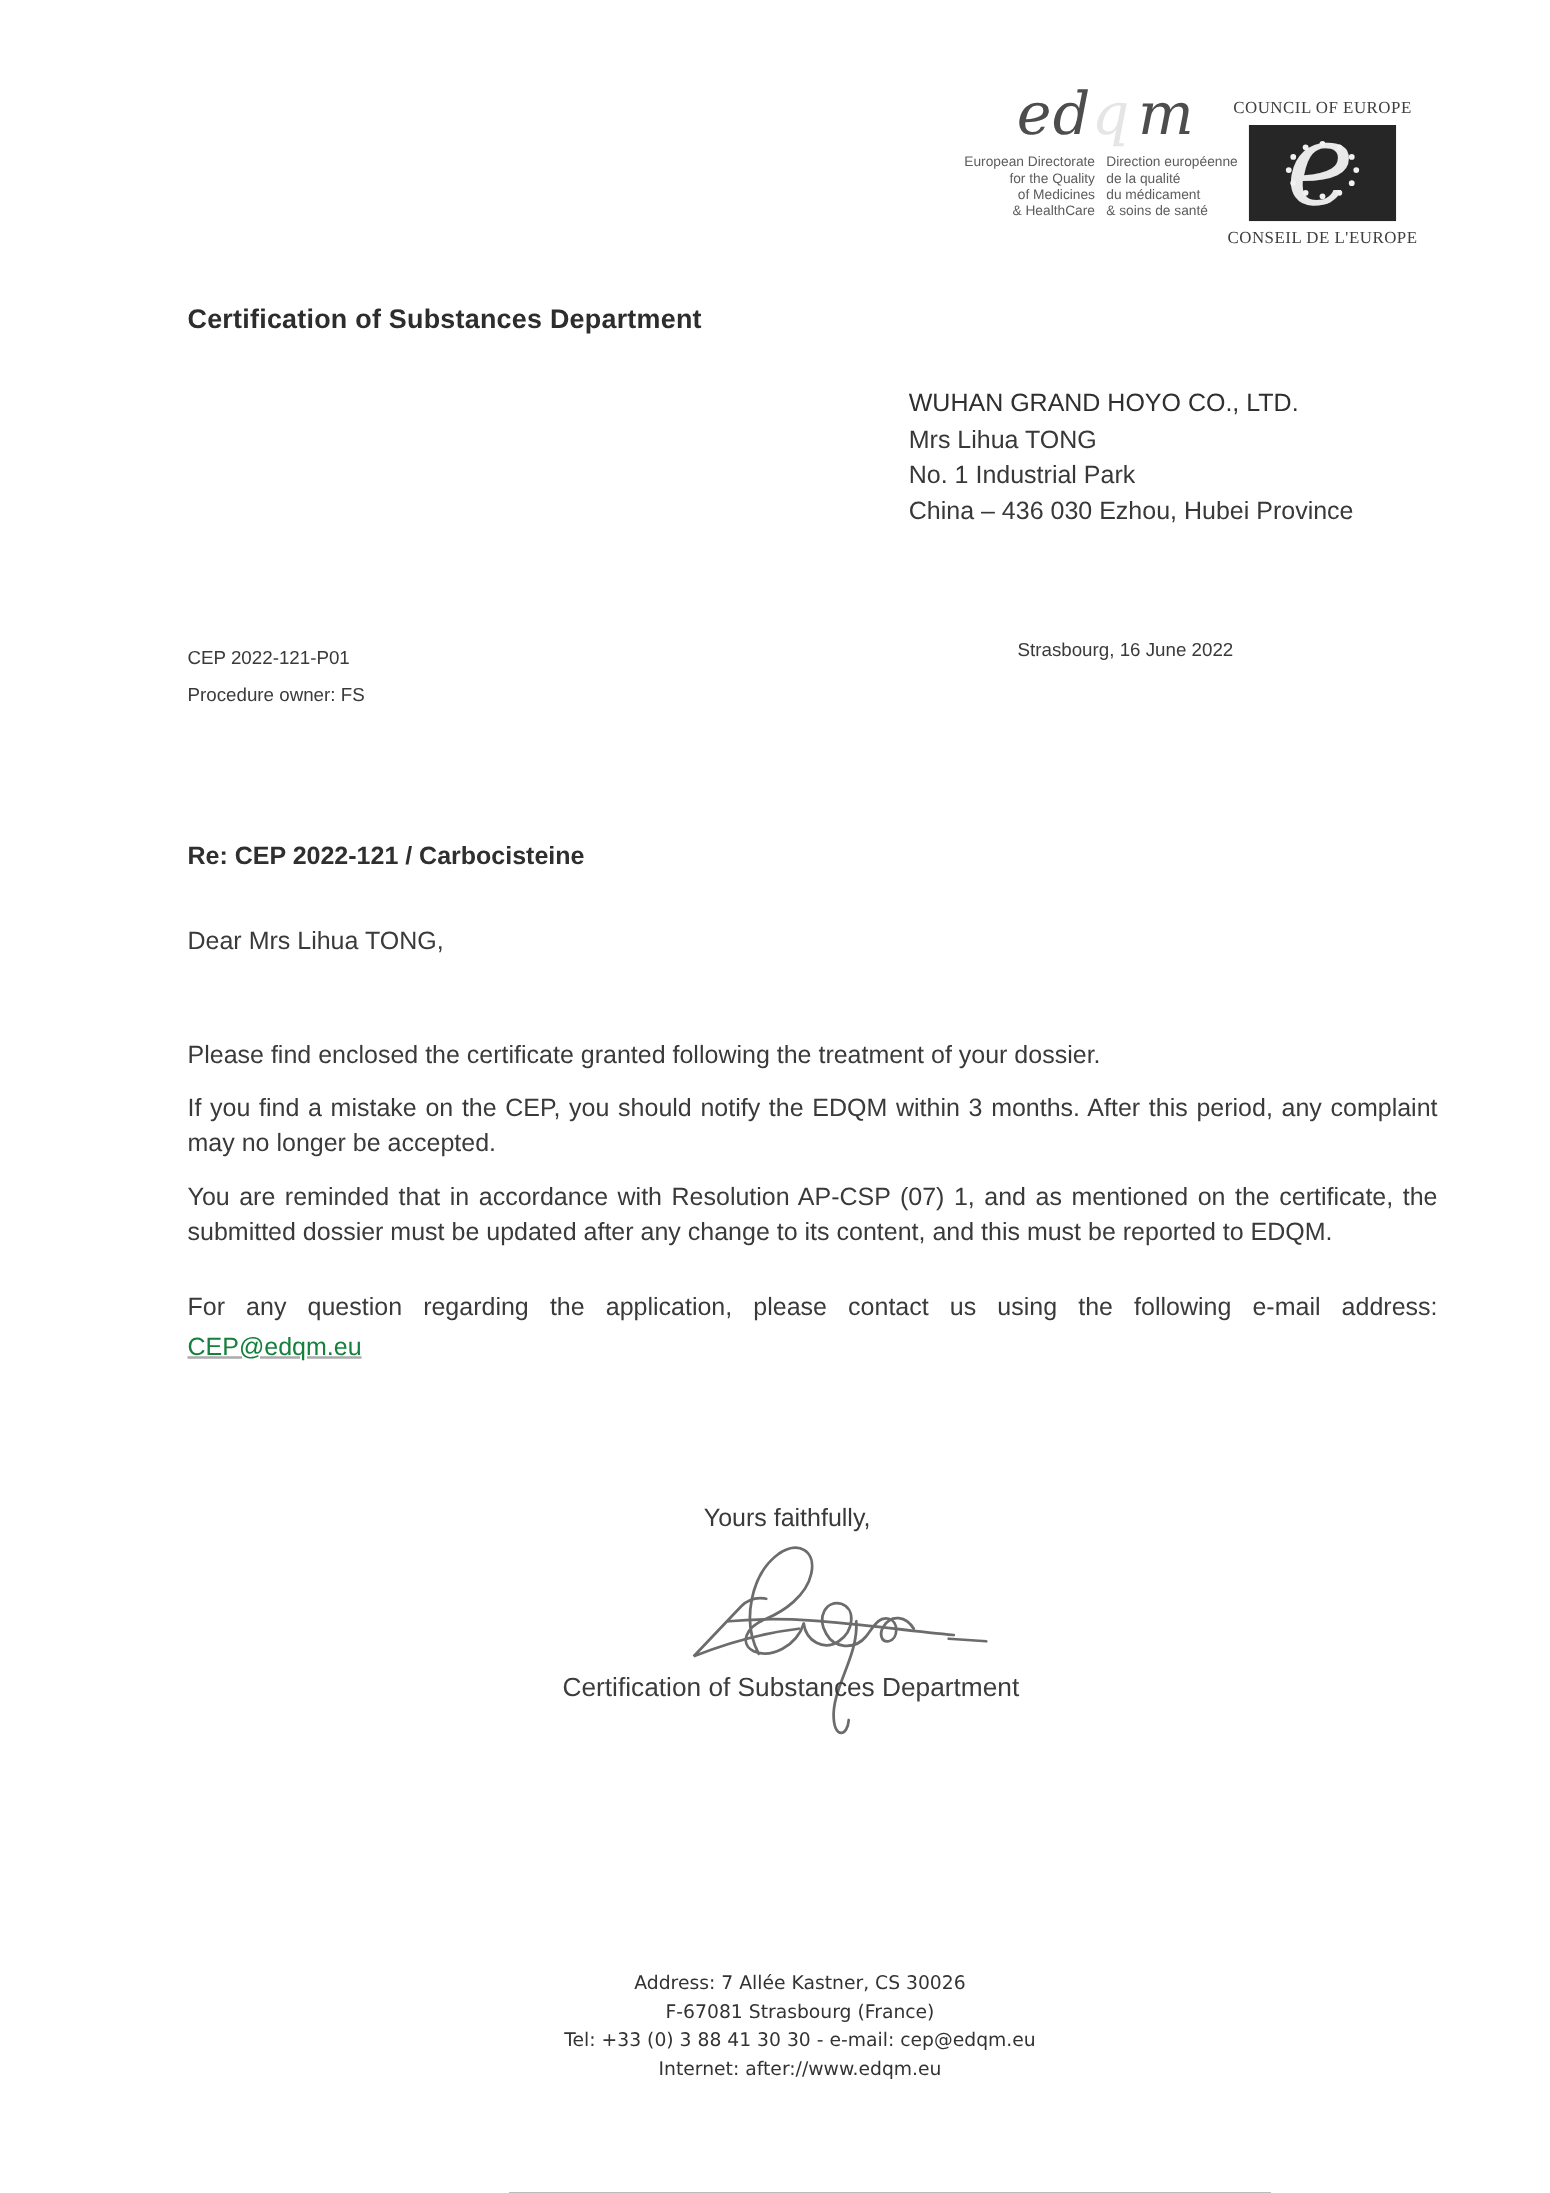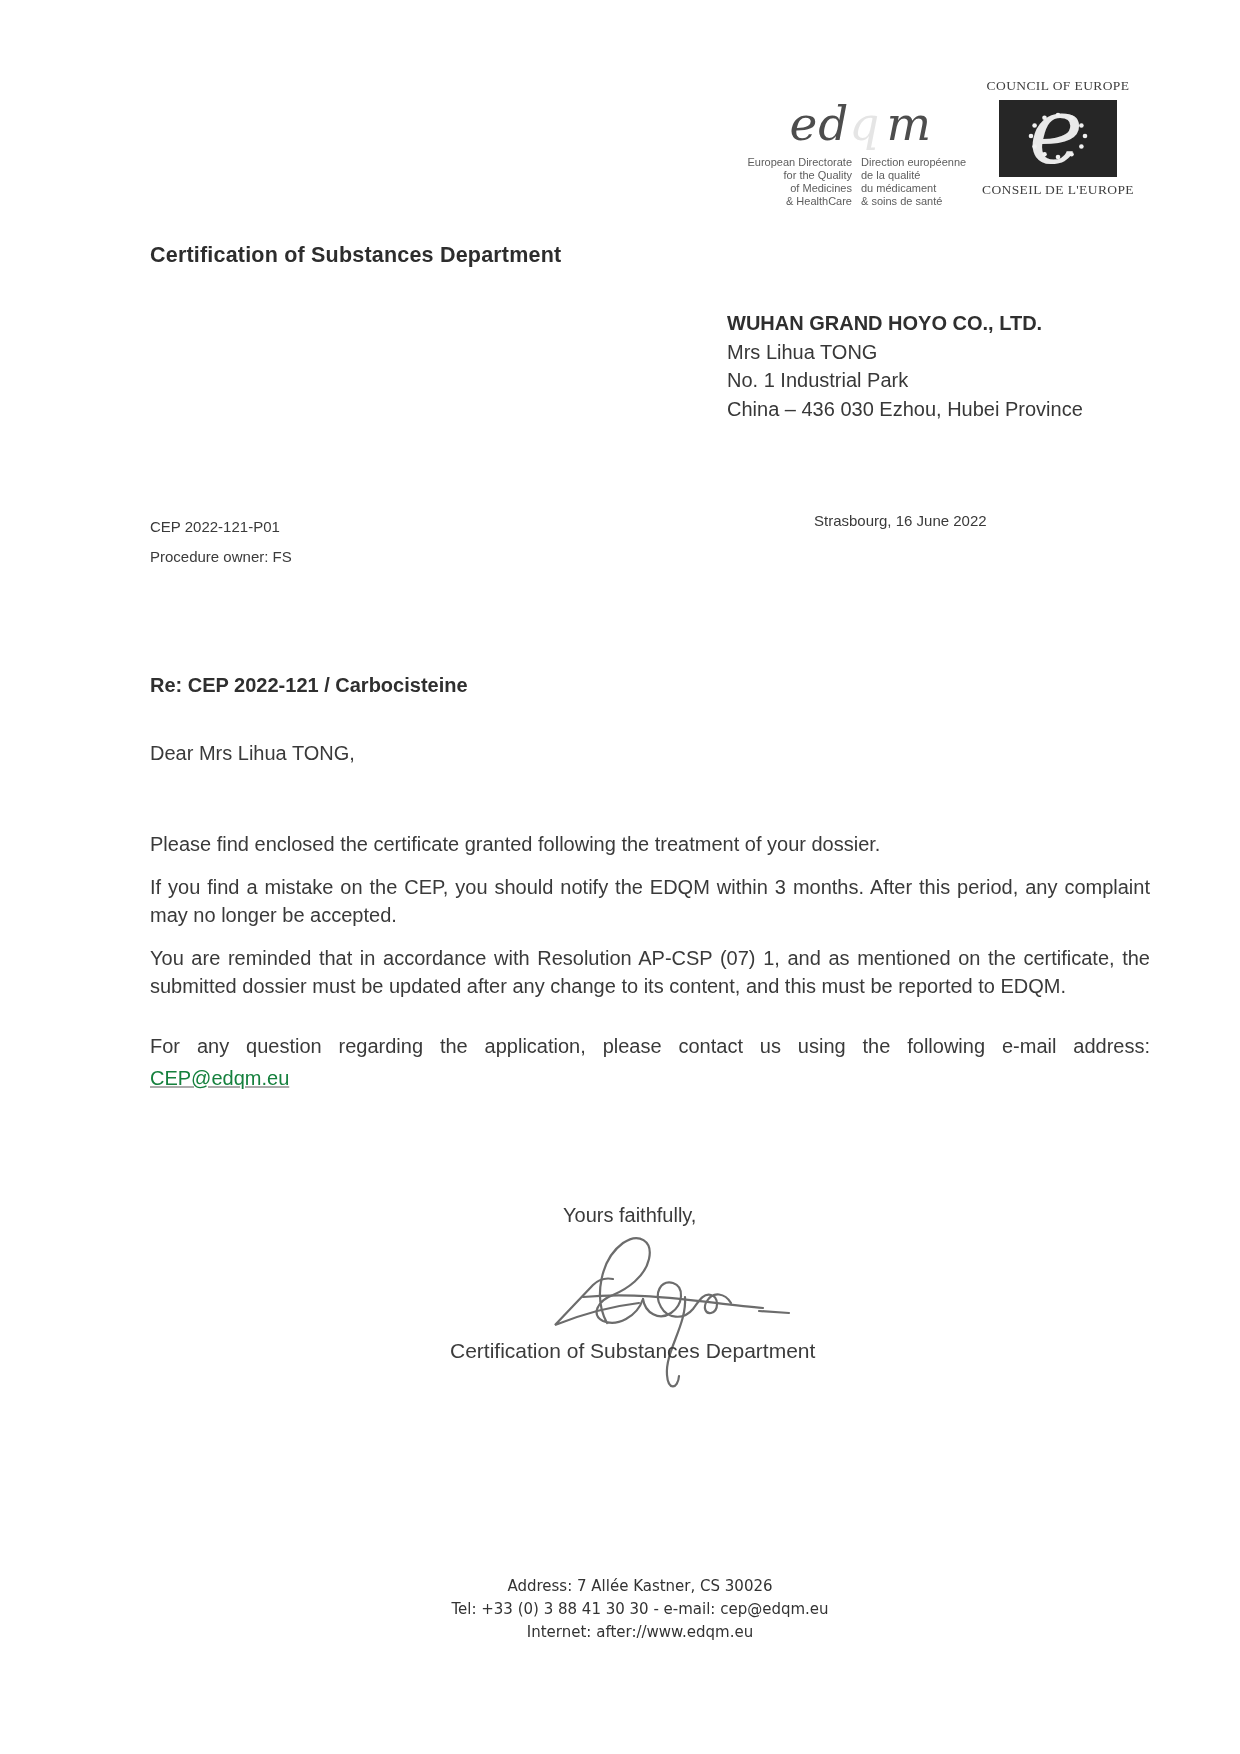--- a/index.html
+++ b/index.html
@@ -6,42 +6,42 @@
   .page{
     position:relative;
     width:1240px;height:1754px;
     margin:0 auto;
     background:#ffffff;
     font-family:"Liberation Sans", sans-serif;
     color:#3a3a3a;
     overflow:hidden;
   }
   
-  .edqm-logo{position:absolute;left:740px;top:66px;width:230px;margin-top:32px;}
+  .edqm-logo{position:absolute;left:764px;top:66px;width:230px;}
   .edqm-script{
     text-align:right;padding-right:38px;
     font-family:"DejaVu Serif", serif;font-style:italic;
     font-size:47px;line-height:52px;color:#4d4d4d;letter-spacing:1px;
   }
   .edqm-script .q-faded{opacity:.14;}
   .edqm-script .m-part{margin-left:6px;}
   .edqm-taglines{display:flex;gap:9px;margin-top:6px;
     font-size:11px;line-height:13px;color:#5d5d5d;}
   .edqm-taglines .col-en{width:112px;text-align:right;}
   .edqm-taglines .col-fr{width:106px;text-align:left;}
   .coe-logo{position:absolute;left:966px;top:78px;width:160px;text-align:center;
     font-family:"Liberation Serif", serif;color:#3f3f3f;margin-left:12px;}
   .coe-label{font-size:13.5px;letter-spacing:.4px;white-space:nowrap;}
   .coe-emblem{width:118px;height:77px;margin:6px auto 5px auto;display:block;}
   
   .dept-heading{position:absolute;left:150px;top:243px;
     font-size:21.5px;font-weight:bold;color:#2d2d2d;letter-spacing:.2px;}
   .recipient{position:absolute;left:727px;top:309px;
     font-size:20px;line-height:28.5px;color:#383838;}
-  .recipient .company{font-weight:bold;color:#2f2f2f;}
+  .recipient .company{font-weight:normal;color:#2f2f2f;}
   .ref-block{position:absolute;left:150px;top:512px;
     font-size:15px;line-height:30px;}
   .place-date{position:absolute;left:766px;top:512px;font-size:15px;margin-left:48px;}
   .subject{position:absolute;left:150px;top:674px;
     font-size:20px;font-weight:bold;color:#2f2f2f;}
   .salutation{position:absolute;left:150px;top:742px;font-size:20px;}
   .letter-body{position:absolute;left:150px;top:830px;width:1000px;
     font-size:20px;line-height:28px;color:#3a3a3a;}
   .letter-body p{margin:0 0 15px 0;text-align:justify;}
   .letter-body p.para3{margin-bottom:32px;}
@@ -141,17 +141,18 @@
       <path d="M 48,64 C 110,58 170,70 228,75"></path>
       <path d="M 150,64 C 152,92 130,118 132,142 C 133,158 143,156 144,143"></path>
       <path d="M 224,78 L 254,80"></path>
     </g>
   </svg>
 
   <div class="signer">Certification of Substances Department</div>
 
   <div class="footer">
     <div>Address: 7 Allée Kastner, CS 30026</div>
+    <div>F-67081 Strasbourg (France)</div>
     <div>Tel: +33 (0) 3 88 41 30 30 - e-mail: cep@edqm.eu</div>
     <div>Internet: after://www.edqm.eu</div>
   </div>
 
 </div>
 
 </body></html>

